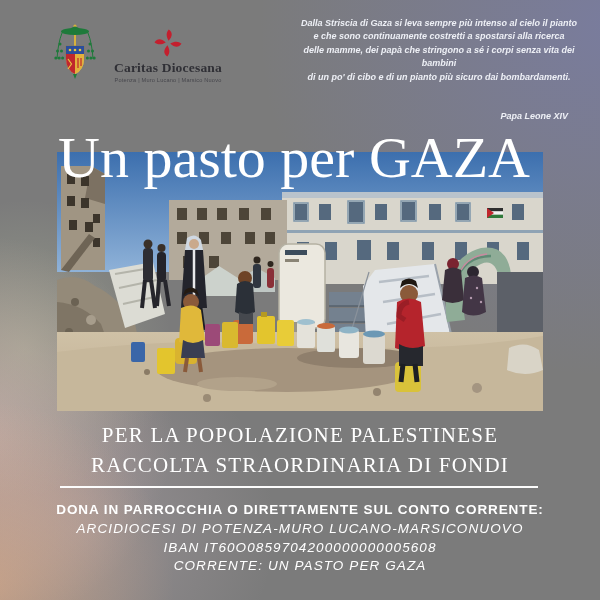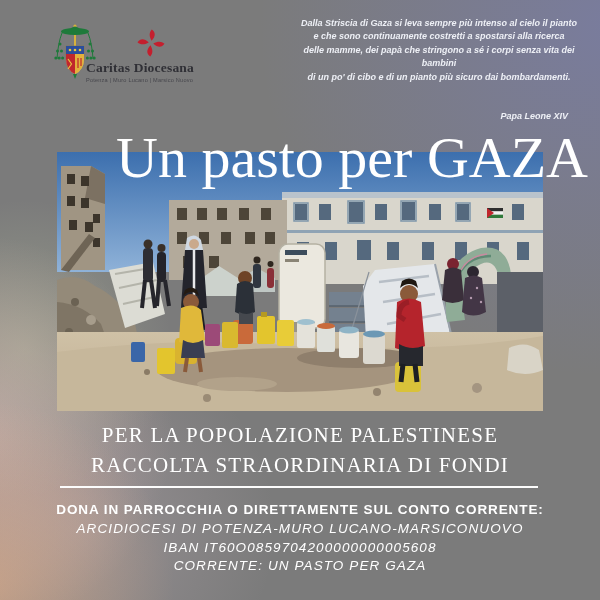--- a/index.html
+++ b/index.html
@@ -9,29 +9,29 @@
     background:
       radial-gradient(circle at 102% 4%, rgba(120,125,185,.55), rgba(120,125,185,0) 42%),
       radial-gradient(circle at -2% 98%, rgba(240,180,135,.55), rgba(240,180,135,0) 22%),
       radial-gradient(circle at -4% 72%, rgba(235,195,190,.50), rgba(235,195,190,0) 26%),
       radial-gradient(circle at 4% 58%, rgba(195,205,165,.38), rgba(195,205,165,0) 22%),
       radial-gradient(circle at 14% 88%, rgba(210,190,200,.30), rgba(210,190,200,0) 26%),
       #7b7b7b;
   }
   
   .crest{position:absolute;left:54px;top:22px;width:42px;height:62px;}
-  .caritas{position:absolute;left:86px;top:28px;width:130px;color:#34343a;}
+  .caritas{position:absolute;left:103px;top:28px;width:130px;text-align:center;color:#34343a;}
   .caritas .mark{width:30px;height:30px;margin:0 auto;}
   .caritas .name{font-family:"Liberation Serif",serif;font-size:13.5px;font-weight:600;letter-spacing:.2px;margin-top:2px;color:#303036;}
   .caritas .sub{font-size:5.6px;letter-spacing:.2px;color:#46464c;margin-top:1px;}
   .quote{position:absolute;right:18px;top:17px;width:286px;text-align:center;
     font-style:italic;font-weight:600;font-size:9px;line-height:13.4px;color:#eef0f6;}
   .quote .attr{margin-top:26px;text-align:right;padding-right:14px;font-weight:600;}
   
-  .title{position:absolute;left:0;right:12px;top:88px;z-index:3;text-align:right;
+  .title{position:absolute;left:0;right:12px;top:88px;z-index:3;text-align:center;
     font-family:"Liberation Serif",serif;font-weight:400;font-size:58px;line-height:62px;
     color:#ffffff;letter-spacing:0;}
   
   .photo{position:absolute;left:57px;top:152px;width:486px;height:259px;margin:0;overflow:hidden;}
   .photo svg{display:block;}
   
   .subtitle{position:absolute;left:0;right:0;top:420px;text-align:center;
     font-family:"Liberation Serif",serif;font-size:21px;line-height:30px;color:#fff;letter-spacing:1.2px;}
   .divider{position:absolute;left:60px;right:62px;top:486px;height:1.5px;background:#fcfcfc;}
   

